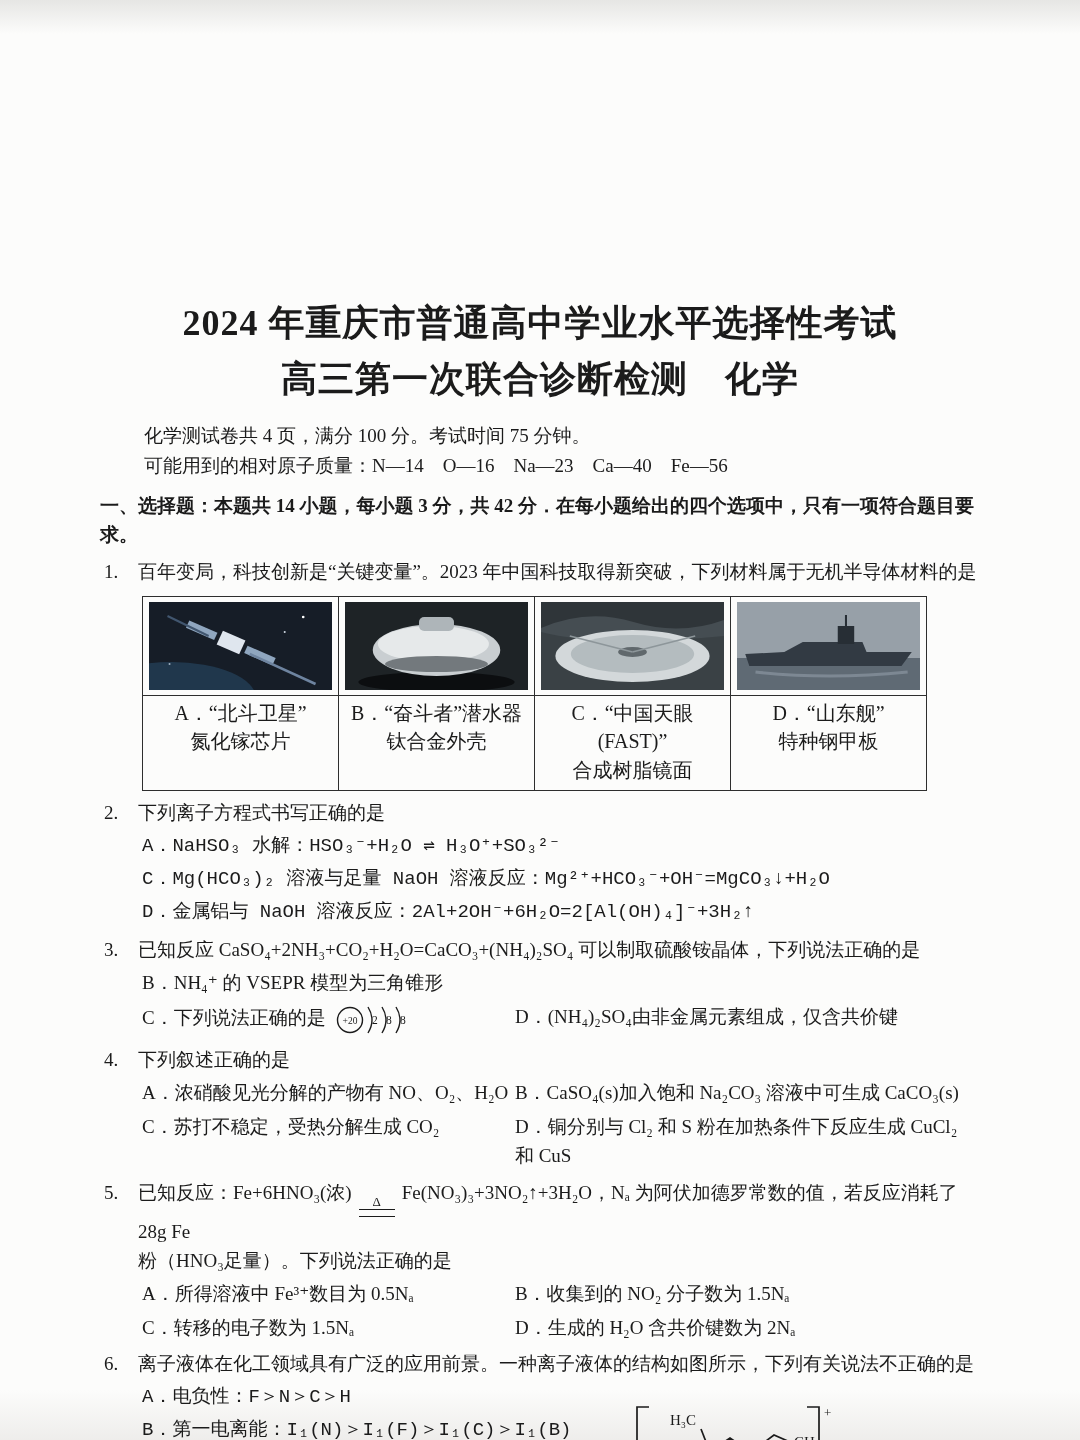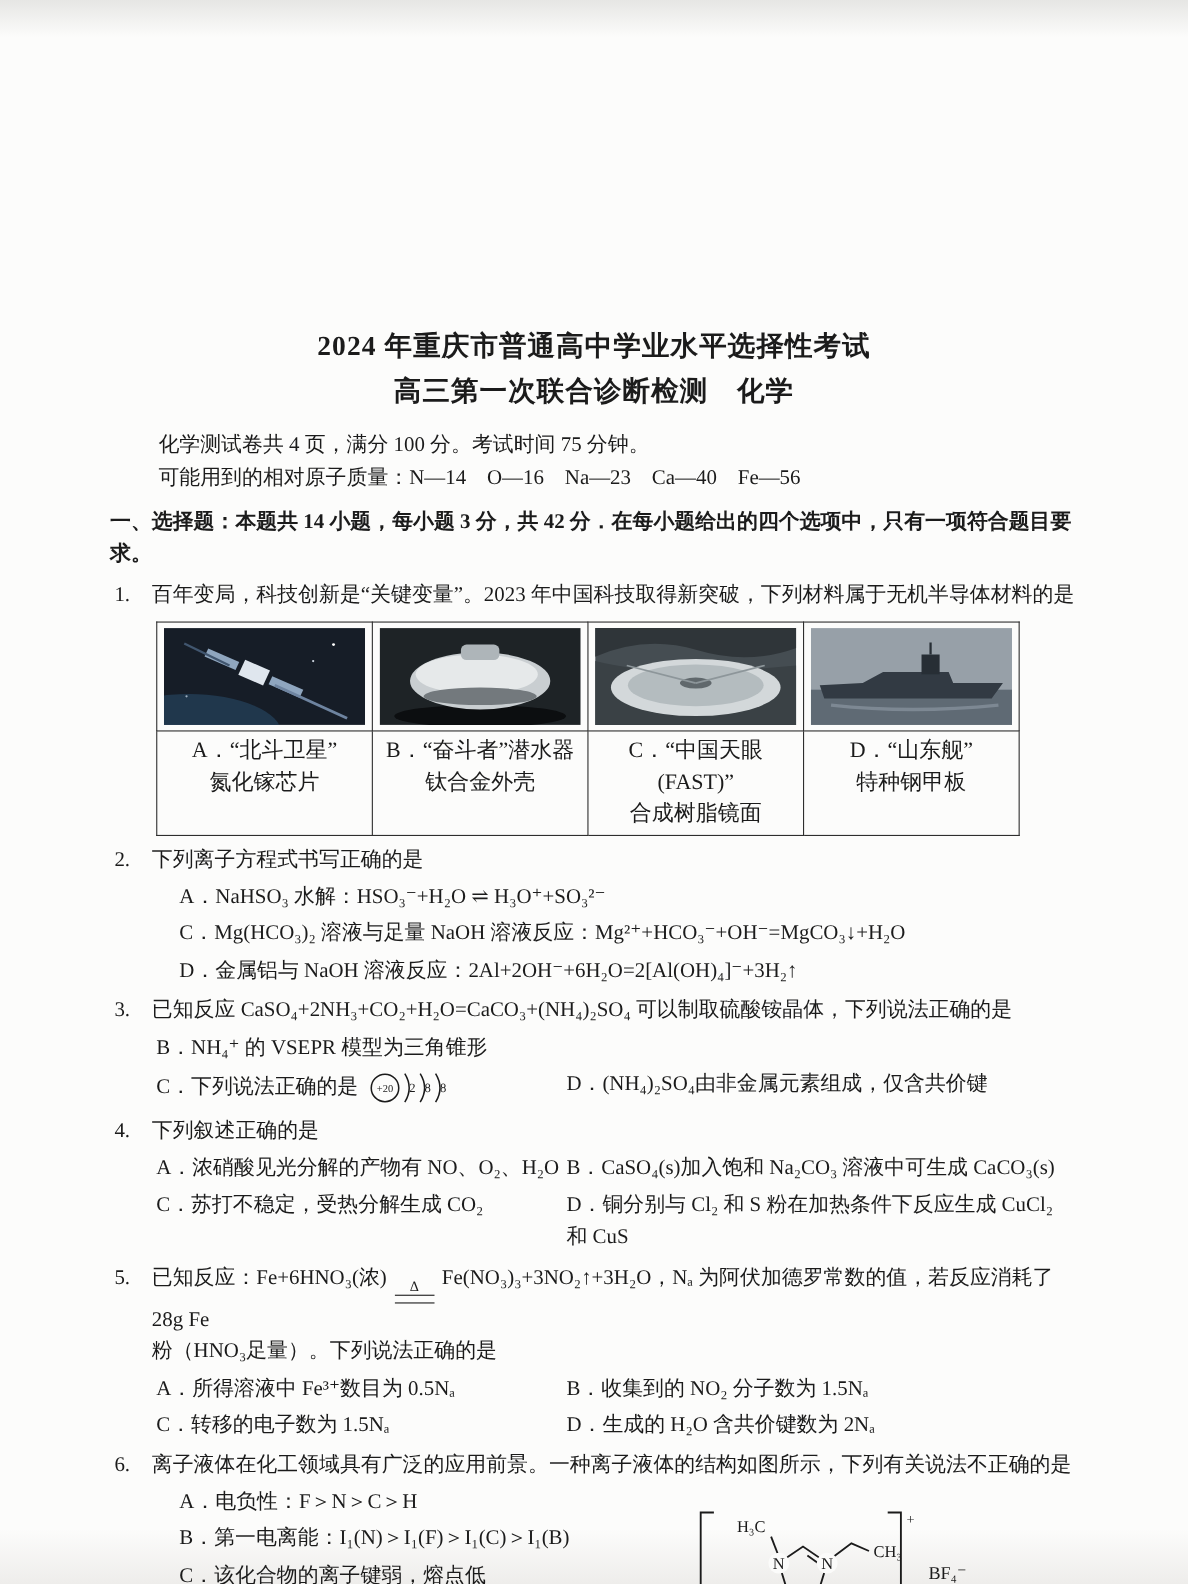--- a/index.html
+++ b/index.html
@@ -5,29 +5,29 @@
   * { margin:0; padding:0; box-sizing:border-box; }
   html,body { background:#e9e9e7; }
   .page {
     width:1080px; height:1440px; margin:0 auto; position:relative; overflow:hidden;
     background:linear-gradient(180deg,#e6e6e4 0,#fcfcfb 34px,#fcfcfb 1390px,#eeedeb 1440px);
     color:#1b1b1b;
     font-family:"Liberation Serif","DejaVu Serif",serif;
     font-size:19px; line-height:1.55;
     padding:298px 100px 40px 100px;
   }
-  .title { text-align:center; font-weight:700; font-size:25px; line-height:1.4; letter-spacing:1px; }
+  .title { text-align:center; font-weight:700; font-size:36px; line-height:1.4; letter-spacing:1px; }
   .title2 { margin-top:6px; }
   .meta { margin:1px 0 0 44px; }
   .meta.first { margin-top:16px; }
   .section { font-weight:700; margin-top:10px; }
   .question { display:flex; margin-top:7px; }
   .qnum { width:38px; flex:none; padding-left:4px; }
   .qbody { flex:1; }
-  .opt { margin-left:63px; margin-top:4px; }
+  .opt { margin-left:42px; margin-top:4px;font-family:Liberation Mono, monospace; }
   .opt-row { display:flex; margin-left:42px; margin-top:4px; }
   .opt-row .left { width:44.5%; flex:none; }
   .opt-row .right { flex:1; }
   .img-table { border-collapse:collapse; margin:10px 0 4px 42px; }
   .img-table td { border:1.5px solid #2e2e2e; padding:5px 6px; text-align:center; vertical-align:top; width:196px; }
   .img-table td.capcell { padding:3px 4px 6px 4px; }
   .photo { width:100%; height:88px; overflow:hidden; }
   .photo svg { display:block; width:100%; height:100%; }
   .cap { font-size:20px; line-height:1.42; }
   .deq { display:inline-flex; flex-direction:column; align-items:center; vertical-align:-7px; margin:0 7px; }

